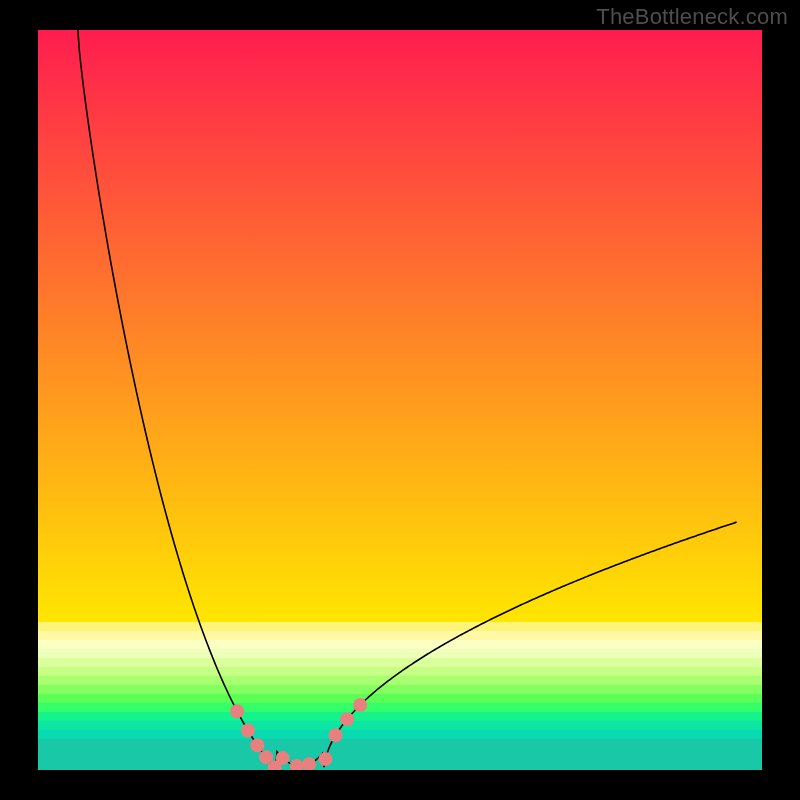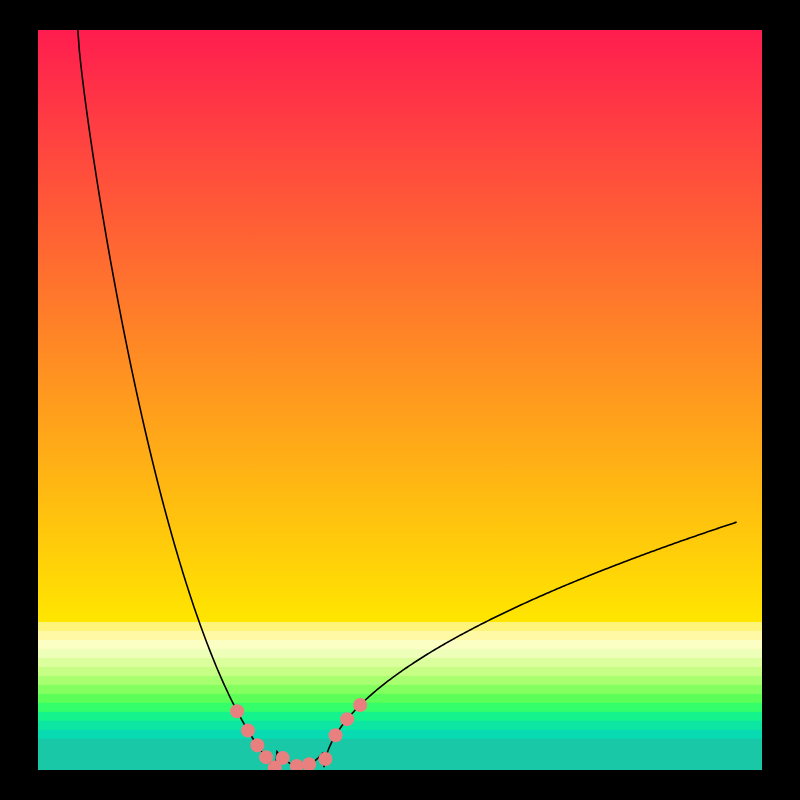--- a/index.html
+++ b/index.html
@@ -35,20 +35,21 @@
     width: 800px;
     height: 800px;
     display: block;
     z-index: 1;
   }
 </style>
 </head>
 <body>
 
 <div class="stage">
+  <div class="watermark">TheBottleneck.com</div>
   <svg class="plot" viewBox="0 0 800 800" preserveAspectRatio="none">
     <defs>
       <clipPath id="plotClip">
         <rect id="plot-rect-clip" x="38" y="30" width="724" height="740"></rect>
       </clipPath>
       <linearGradient id="upperGrad" x1="0" y1="0" x2="0" y2="1">
         <stop id="ug-s0" offset="0%" stop-color="#ff1d4f"></stop>
         <stop id="ug-s1" offset="100%" stop-color="#ffe600"></stop>
       </linearGradient>
     </defs>

